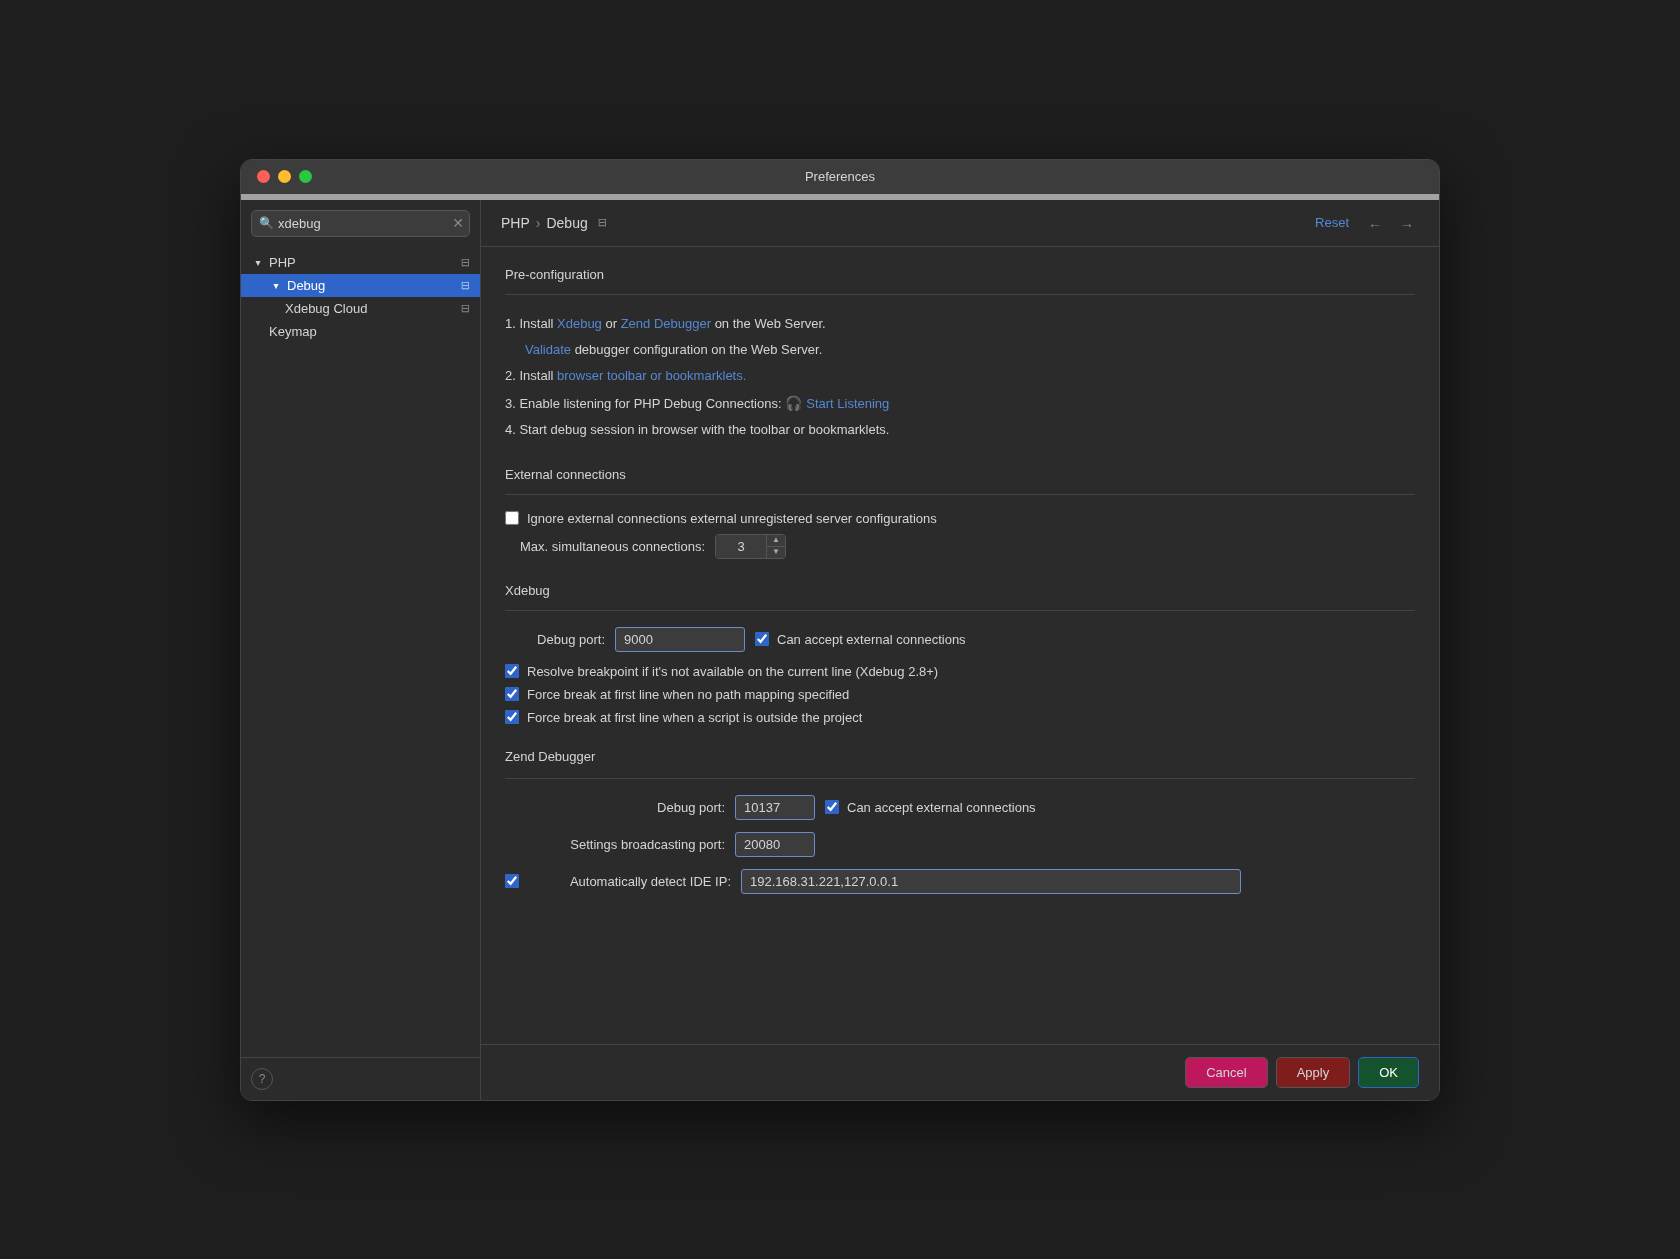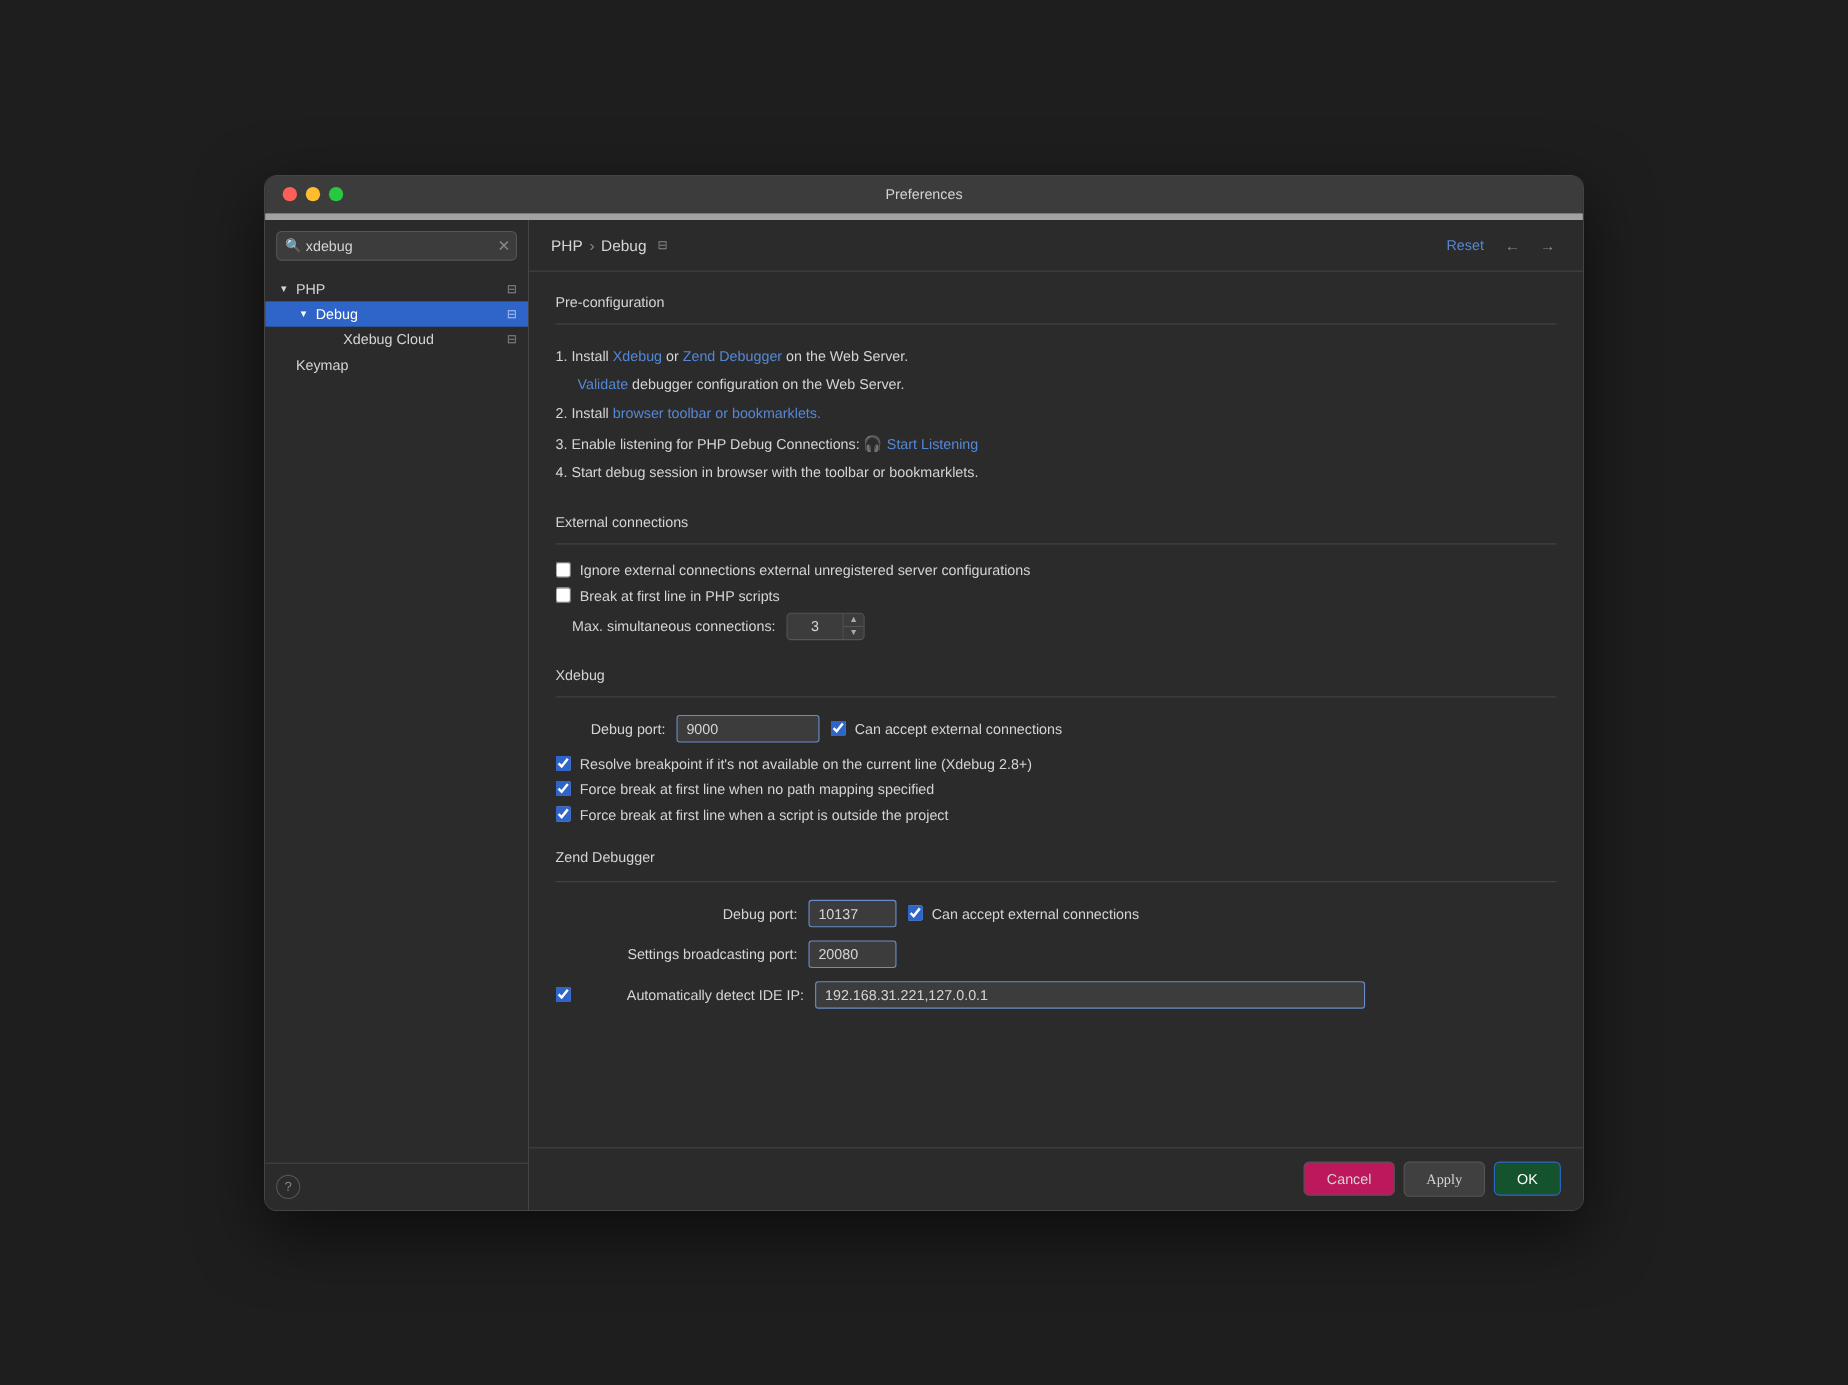--- a/index.html
+++ b/index.html
@@ -385,24 +385,23 @@
       border: 1px solid transparent;
     }
 
     .btn-cancel {
       background: #be185d;
       border-color: #555;
       color: #d4d4d4;
     }
 
     .btn-apply {
-      background: #404040;
+      background: #7f1d1d;
       border-color: #555;
       color: #d4d4d4;
-      font-family: Liberation Serif, serif;
     }
 
     .btn-ok {
       background: #14532d;
       border-color: #2f65c8;
       color: #fff;
     }
 
     .zend-section {
       margin-top: 4px;
@@ -445,21 +444,21 @@
           <span>PHP</span>
           <span class="settings-icon">⊟</span>
         </div>
 
         <div class="nav-item active nav-child">
           <span class="arrow">▾</span>
           <span>Debug</span>
           <span class="settings-icon">⊟</span>
         </div>
 
-        <div class="nav-item" style="padding-left: 71px;">
+        <div class="nav-item" style="padding-left: 44px;">
           <span>Xdebug Cloud</span>
           <span class="settings-icon">⊟</span>
         </div>
 
         <div class="nav-item">
           <span class="arrow" style="opacity:0">▾</span>
           <span>Keymap</span>
         </div>
       </div>
 
@@ -516,24 +515,20 @@
           </ol>
         </div>
 
         <div class="section-block">
           <div class="section-title">External connections</div>
           <hr class="section-divider">
           <div class="checkbox-row">
             <input type="checkbox" style="">
             <span>Ignore external connections external unregistered server configurations</span>
           </div>
-          <div class="checkbox-row">
-            <input type="checkbox" style="">
-            <span>Break at first line in PHP scripts</span>
-          </div>
           <div class="field-row">
             <span class="field-label">Max. simultaneous connections:</span>
             <div class="number-input-wrap">
               <input class="number-input" type="text" value="3" style="">
               <div class="stepper-buttons">
                 <button class="stepper-btn">▲</button>
                 <button class="stepper-btn">▼</button>
               </div>
             </div>
           </div>

